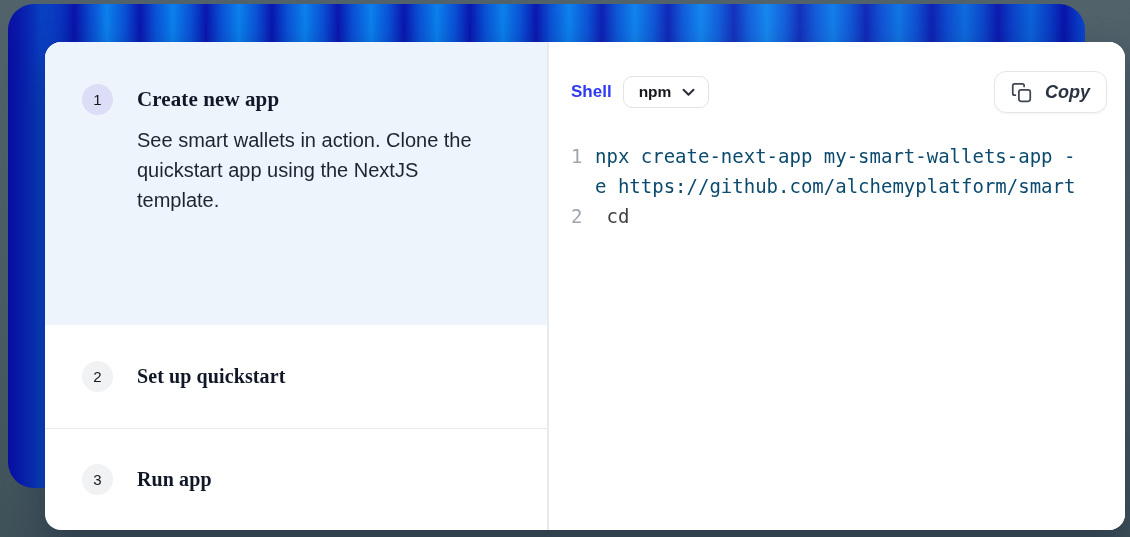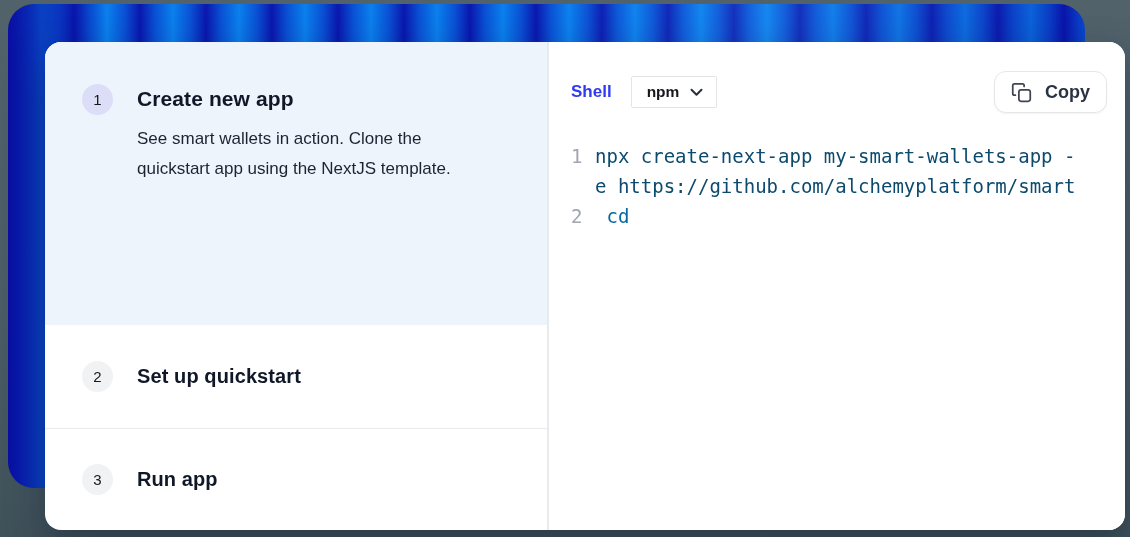--- a/index.html
+++ b/index.html
@@ -73,26 +73,27 @@
     background: #f1f2f3;
   }
   .badge-active { background: #dcdef8; }
 
   .step-body { margin-left: 24px; }
   .step-title {
     font-size: 20px;
     font-weight: 700;
     color: #101828;
     letter-spacing: 0.1px;
+    font-family: Liberation Serif, serif;
   }
   .step-active .step-title { margin-top: 3px; font-size: 21px; }
   .step-desc {
     margin-top: 13px;
     width: 336px;
-    font-size: 17px;
+    font-size: 20px;
     line-height: 30px;
     color: #1b2430;
   }
 
   
   .code-col {
     flex: 1;
     padding: 28px 18px 0 22px;
     background: #ffffff;
     display: flex;
@@ -102,63 +103,64 @@
     height: 44px;
     display: flex;
     align-items: center;
   }
   .shell-label {
     font-size: 17px;
     font-weight: 700;
     color: #2f3af2;
   }
   .pm-select {
-    margin-left: 19px;
+    margin-left: 11px;
     height: 32px;
     display: flex; align-items: center; gap: 11px;
     padding: 0 13px 0 15px;
     background: #fff;
     border: 1.5px solid #e3e4e8;
-    border-radius: 2px;
+    border-radius: 9px;
     font-size: 15.5px;
     font-weight: 700;
     color: #17181c;
     cursor: pointer;
   }
   .copy-btn {
     margin-left: auto;
     height: 42px;
     display: flex; align-items: center; gap: 13px;
     padding: 0 16px;
     background: #fff;
     border: 1.5px solid #e5e6ea;
     border-radius: 12px;
     font-family: "Liberation Sans", sans-serif;
     font-size: 18px;
     font-weight: 700;
     color: #2a3342;
     box-shadow: 0 1px 2px rgba(0,0,0,0.05);
     cursor: pointer;
+    font-style: italic;
   }
   .icon svg { display: block; }
 
   .code-block {
     margin-top: 27px;
     font-family: "DejaVu Sans Mono", monospace;
     font-size: 19px;
     line-height: 30px;
   }
   .code-row { display: flex; }
   .line-num {
     flex: 0 0 24px;
     color: #a0a6af;
     white-space: pre;
   }
   .line-text { white-space: pre; color: #0c4a6e; }
-  .kw { color: #0369a1; white-space: pre; }
+  .kw { color: #404040; white-space: pre; }
 </style>
 </head>
 <body>
 
 <div class="blue-panel"></div>
 
 <div class="card">
 
   <div class="steps-col">
 

